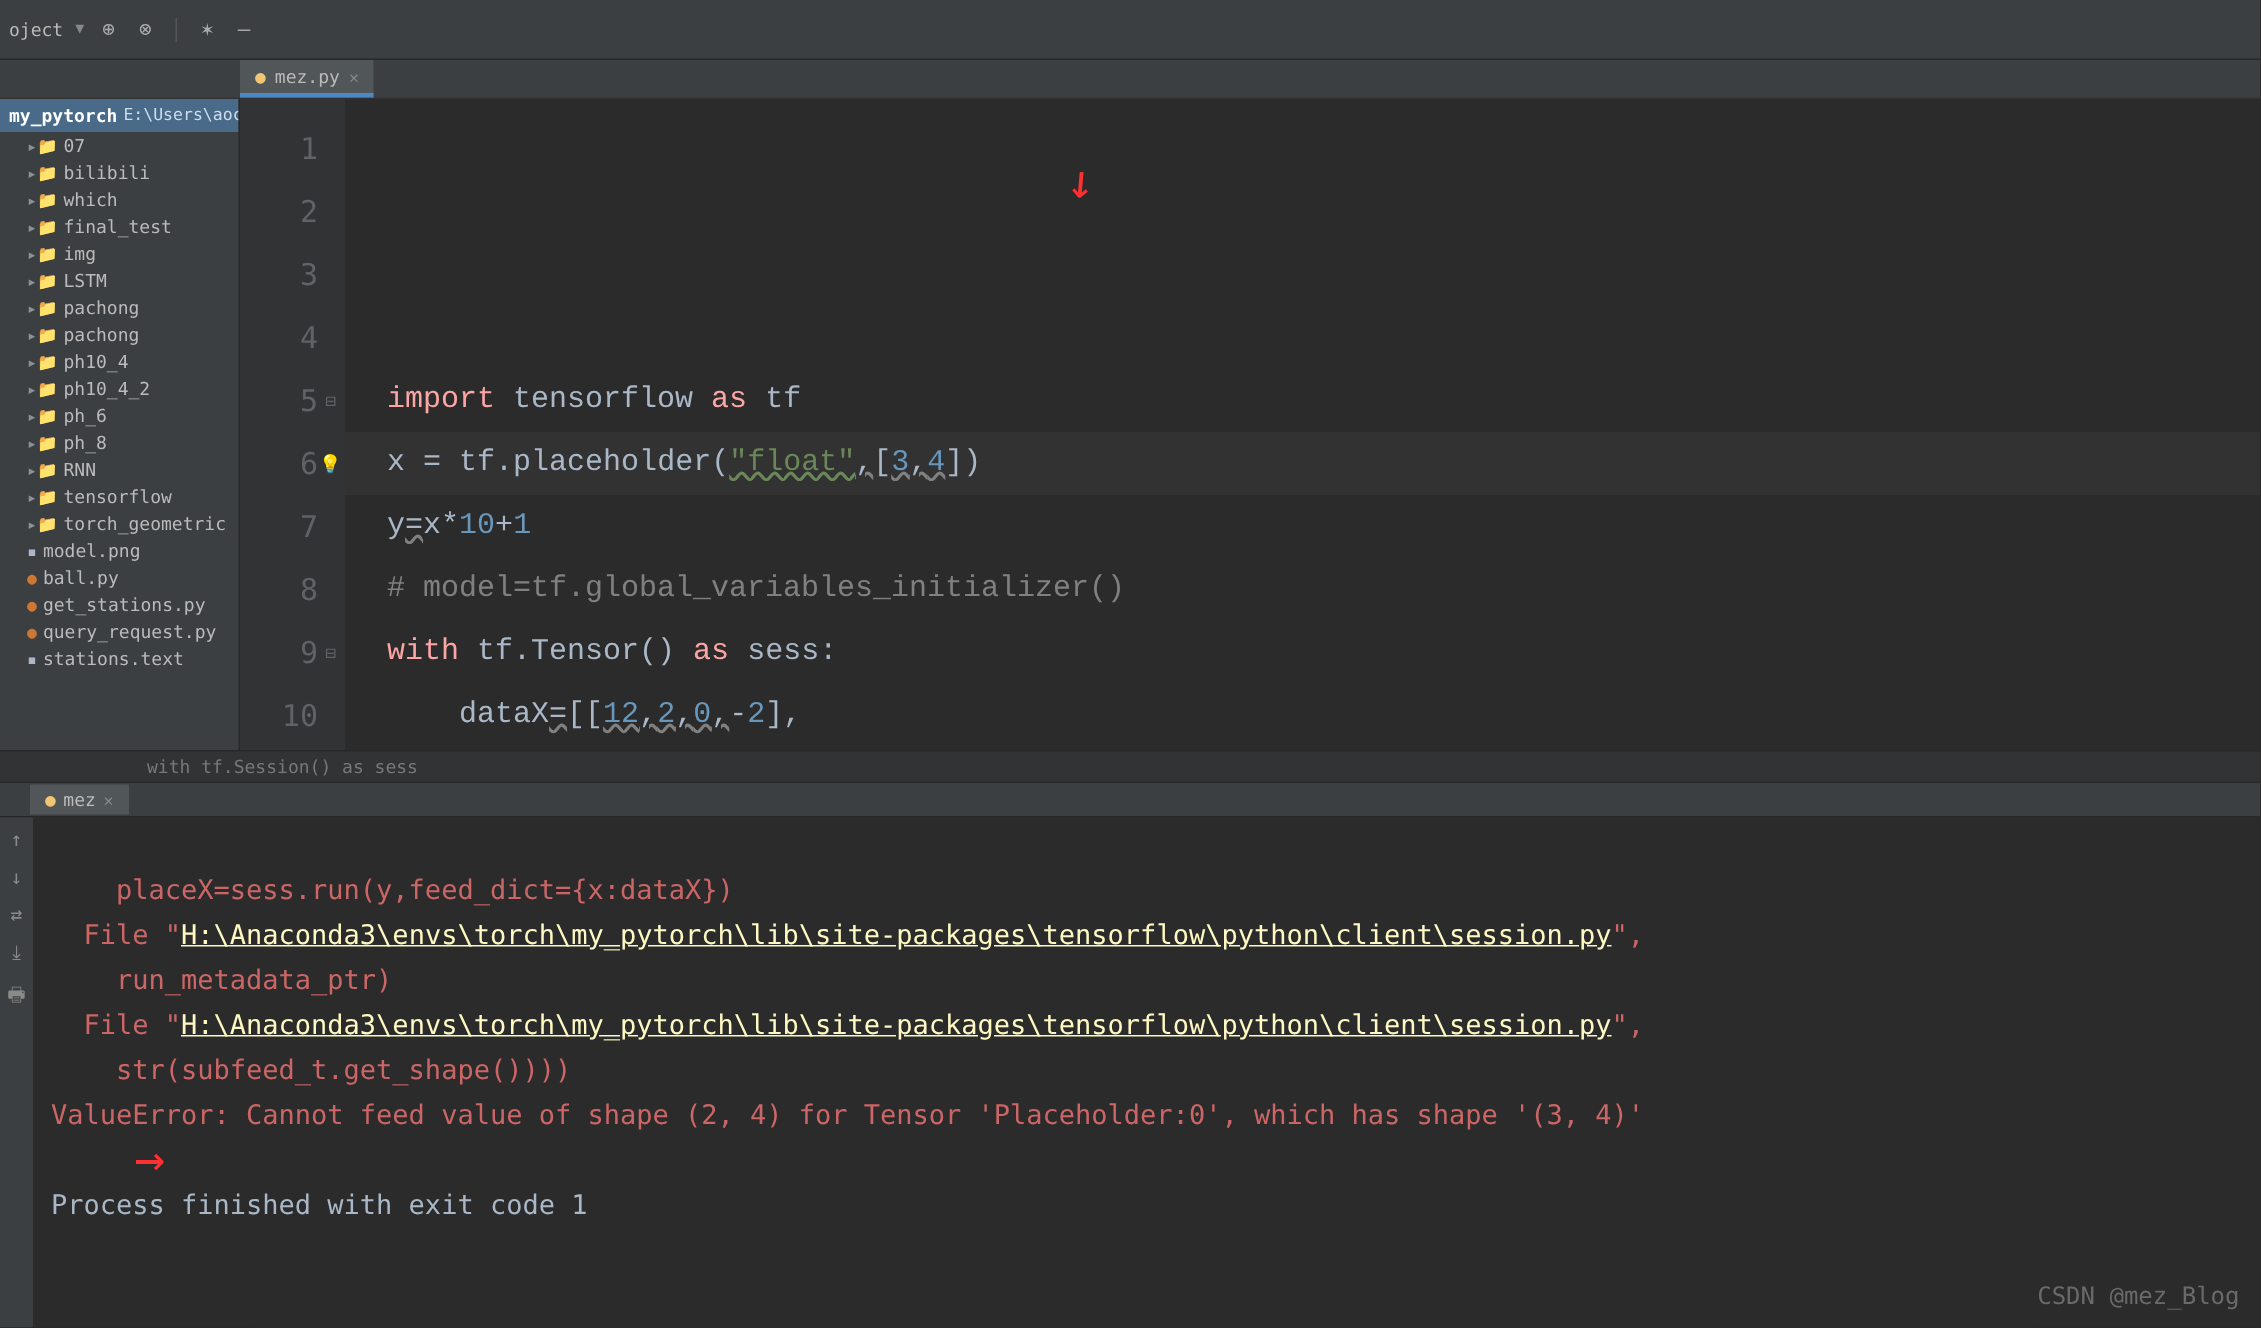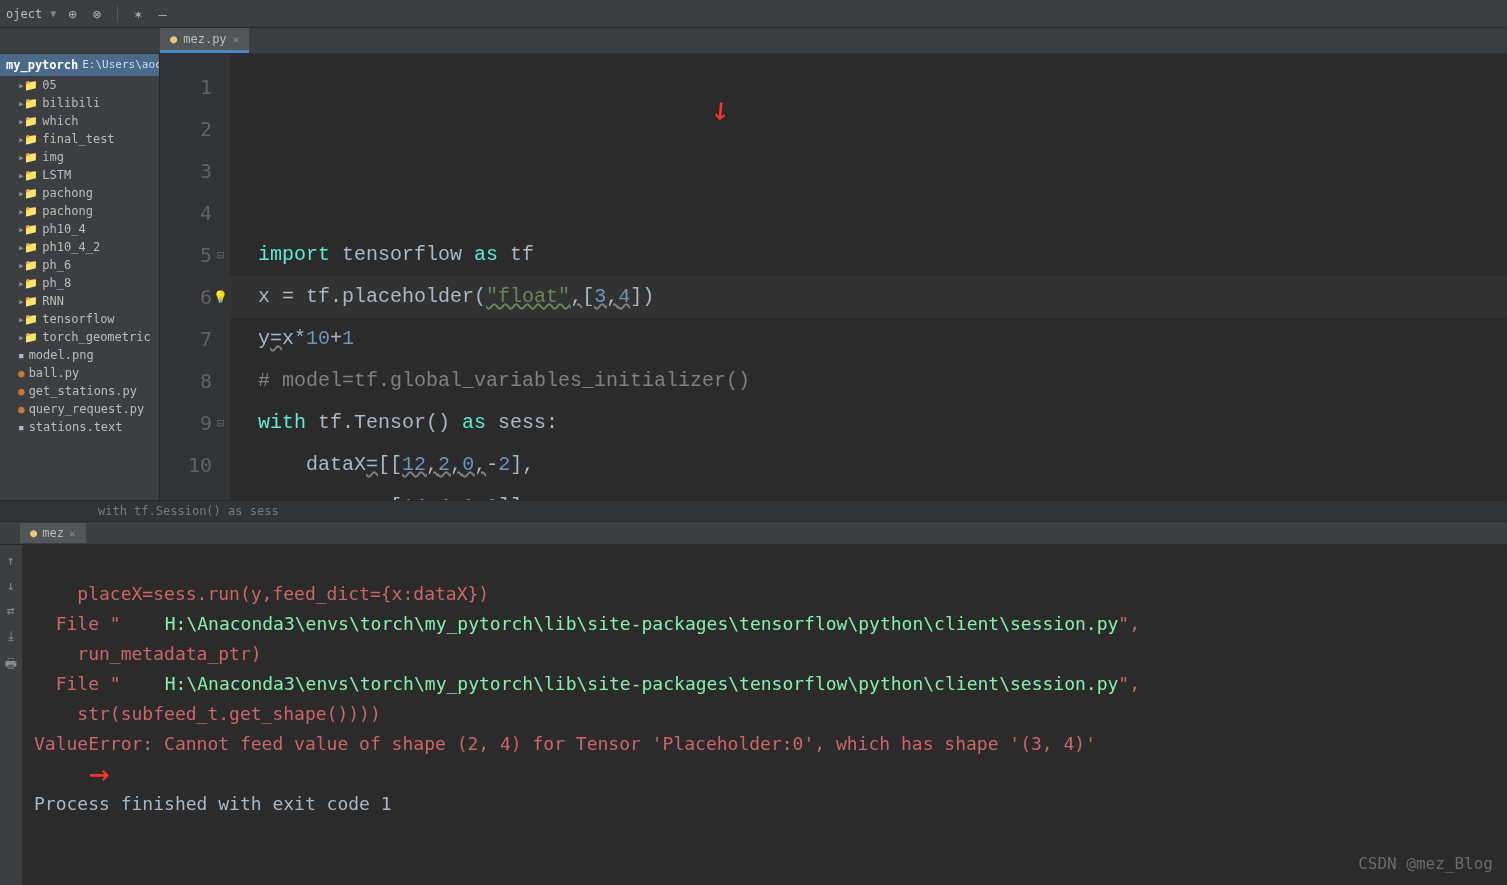--- a/index.html
+++ b/index.html
@@ -8,21 +8,21 @@
   color: #a9b7c6;
   font-family: "Consolas", "Monaco", monospace;
   font-size: 13px;
   width: 1507px;
   height: 885px;
   overflow: hidden;
   display: flex;
   flex-direction: column;
 }
 .toolbar {
-  height: 28px;
+  height: 40px;
   background: #3c3f41;
   border-bottom: 1px solid #282828;
   display: flex;
   align-items: center;
   padding: 0 6px;
   gap: 8px;
 }
 .toolbar .proj-label { color: #bbb; font-size: 12px; }
 .toolbar .chev { color: #888; font-size: 10px; }
 .toolbar .icon-btn { color: #aaa; cursor: pointer; font-size: 14px; padding: 2px 4px; }
@@ -117,21 +117,21 @@
 .code-line-highlight {
   position: absolute;
   left: 0;
   right: 0;
   height: 42px;
   background: #323232;
   top: 222px;
   z-index: 0;
 }
 .code-lines { position: relative; z-index: 1; }
-.kw { color: #5eead4; }
+.kw { color: #fca5a5; }
 .str { color: #6a8759; }
 .num { color: #6897bb; }
 .nm { color: #a9b7c6; }
 .cmt { color: #808080; }
 .op { color: #a9b7c6; }
 .wavy { text-decoration: underline wavy #808080; }
 .wavy-str { text-decoration: underline wavy #6a8759; }
 .bulb { color: #f0c674; }
 .red-arrow {
   position: absolute;
@@ -187,21 +187,21 @@
   flex: 1;
   padding: 4px 12px;
   font-size: 18px;
   line-height: 30px;
   font-family: "Consolas", monospace;
   white-space: pre;
   overflow: hidden;
   position: relative;
 }
 .err-red { color: #cc6666; }
-.err-link { color: #86efac; cursor: pointer; margin-left: 44px; }
+.err-link { color: #fef9c3; text-decoration: underline; cursor: pointer; }
 .process-exit { color: #a9b7c6; }
 .watermark {
   position: absolute;
   bottom: 6px;
   right: 14px;
   color: #6a6a6a;
   font-size: 16px;
 }
 .arrow2 {
   position: absolute;
@@ -237,21 +237,21 @@
 <div class="main-row">
 
   <div class="project-tree">
     <div class="tree-header">
       <span>my_pytorch</span>
       <span class="path">E:\Users\aoc\Py</span>
     </div>
     <div id="tree-items">
         <div class="tree-item">
           <span class="folder-icon">▸📁</span>
-          <span>05</span>
+          <span>07</span>
         </div>
         <div class="tree-item">
           <span class="folder-icon">▸📁</span>
           <span>bilibili</span>
         </div>
         <div class="tree-item">
           <span class="folder-icon">▸📁</span>
           <span>which</span>
         </div>
         <div class="tree-item">

